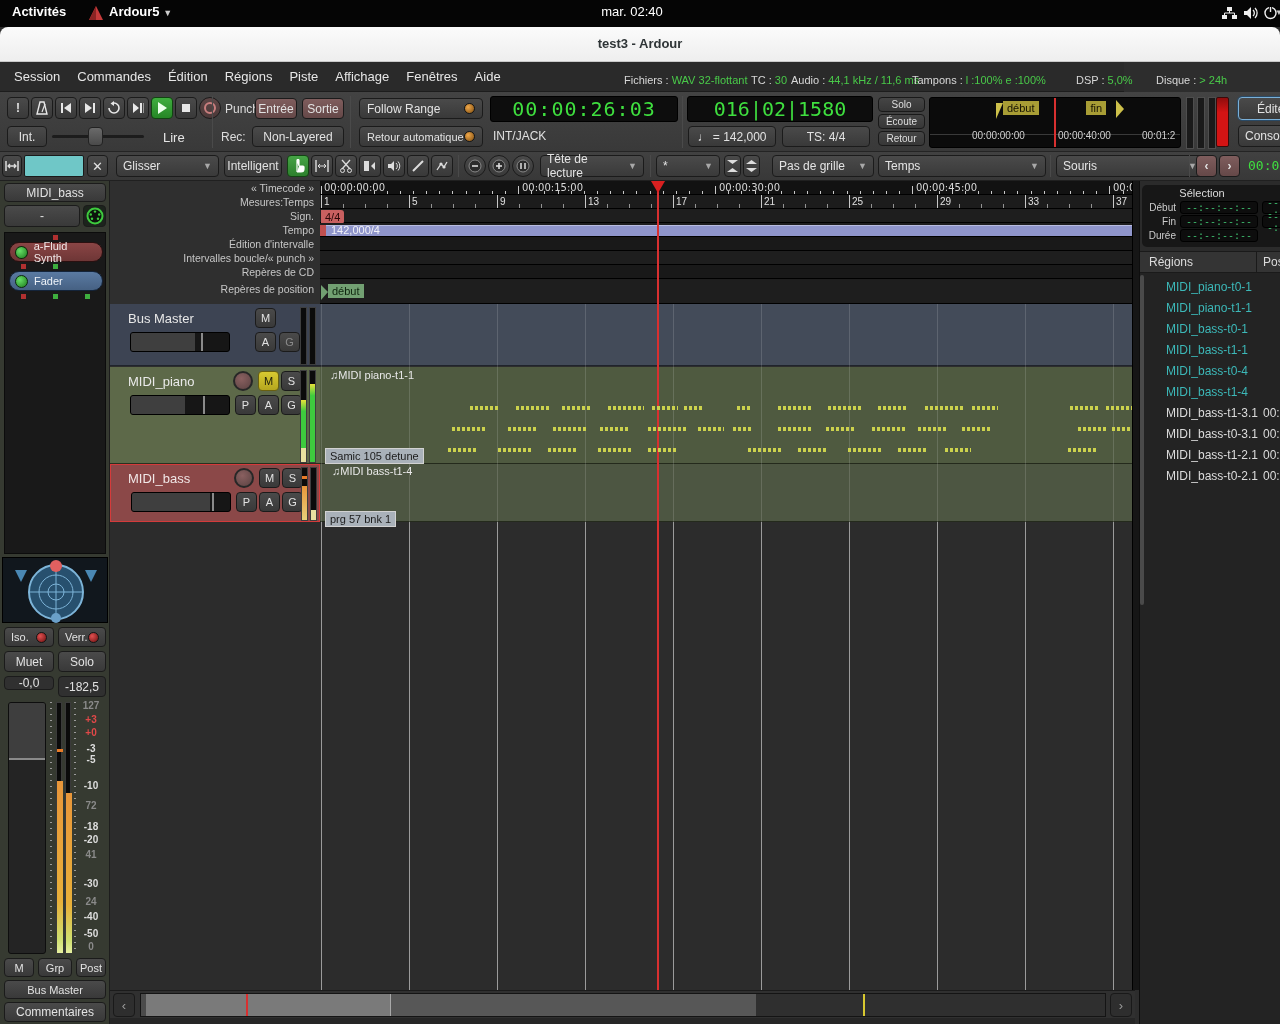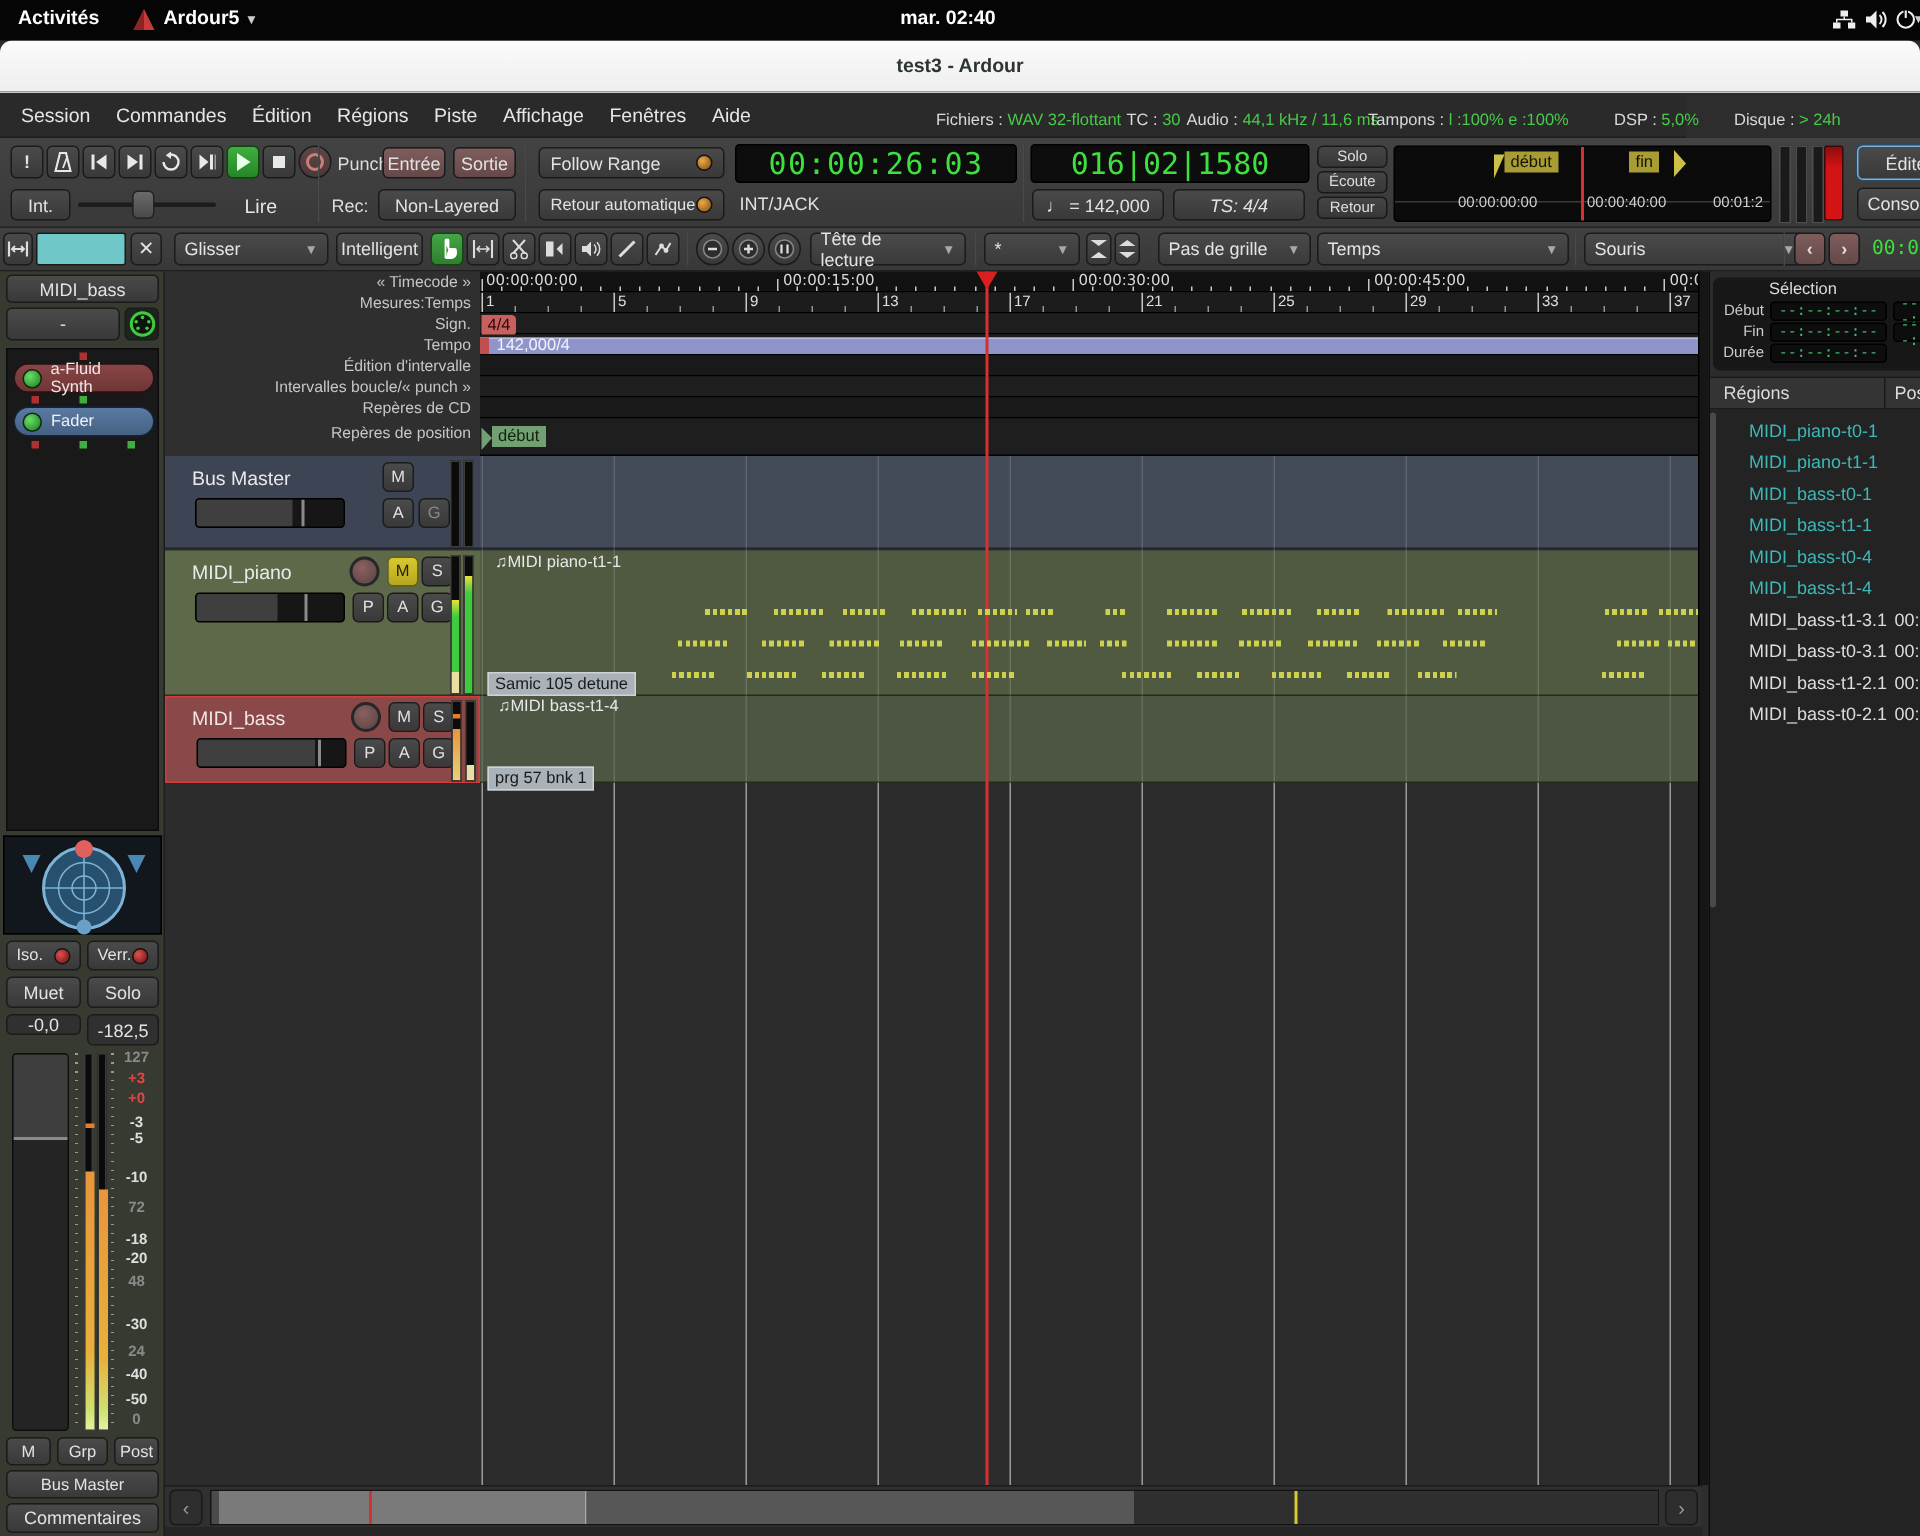--- a/index.html
+++ b/index.html
@@ -58,21 +58,21 @@
 
 <div class="screen">
 
   <div class="abs" style="left:0;top:0;width:1280px;height:27px;background:#050505;">
     <div class="abs" style="left:12px;top:4px;font-size:13px;font-weight:bold;color:#fff;">Activités</div>
     <svg class="abs" style="left:88px;top:5px;" width="16" height="16">
       <polygon points="8,1 15,15 1,15" fill="#c63b3b"></polygon>
         <polygon points="8,1 8,15 1,15" fill="#8c2424"></polygon>
     </svg>
     <div class="abs" style="left:109px;top:4px;font-size:13px;font-weight:bold;color:#fff;"><span>Ardour5</span> <span style="font-size:9px;color:#ccc;">▼</span></div>
-    <div class="abs" style="left:0;right:16px;top:4px;text-align:center;font-size:13px;font-weight:bold;color:#fff;">mar. 02:40</div>
+    <div class="abs" style="left:0;right:16px;top:4px;text-align:center;font-size:13px;font-weight:normal;color:#fff;">mar. 02:40</div>
     <svg class="abs" style="left:1222px;top:6px;" width="15" height="14">
       <rect x="5" y="1" width="5" height="4" fill="#eee"></rect>
         <rect x="0" y="9" width="5" height="4" fill="#eee"></rect>
         <rect x="10" y="9" width="5" height="4" fill="#eee"></rect>
       <path d="M7.5 5 v2 M2.5 9 V7 H12.5 V9" stroke="#eee" fill="none"></path>
     </svg>
     <svg class="abs" style="left:1243px;top:5px;" width="16" height="16">
       <polygon points="1,6 4,6 8,2 8,14 4,10 1,10" fill="#eee"></polygon>
       <path d="M10 5 a4 4 0 0 1 0 6 M12 3 a7 7 0 0 1 0 10" stroke="#eee" fill="none" stroke-width="1.3"></path>
     </svg>
@@ -180,21 +180,21 @@
       <span style="font-size:11px;">Retour automatique</span>
         <span class="led"></span>
     </div>
 
     <div class="abs clockbox" style="left:490px;top:4px;width:188px;height:26px;font-size:20px;letter-spacing:1px;">00:00:26:03</div>
     <div class="abs" style="left:493px;top:37px;font-size:12px;color:#e0e0e0;">INT/JACK</div>
     <div class="abs sep" style="left:682px;top:4px;height:52px;"></div>
 
     <div class="abs clockbox" style="left:687px;top:4px;width:186px;height:26px;font-size:20px;">016|02|1580</div>
     <div class="abs btn" style="left:688px;top:34px;width:88px;height:21px;">♩ = 142,000</div>
-    <div class="abs btn" style="left:782px;top:34px;width:88px;height:21px;font-style:italic;">TS: 4/4</div>
+    <div class="abs btn" style="left:782px;top:34px;width:88px;height:21px;">TS: 4/4</div>
 
     <div class="abs hbtn" style="left:878px;top:5px;width:47px;height:15px;font-size:10px;">Solo</div>
     <div class="abs hbtn" style="left:878px;top:22px;width:47px;height:15px;font-size:10px;">Écoute</div>
     <div class="abs hbtn" style="left:878px;top:39px;width:47px;height:15px;font-size:10px;">Retour</div>
 
     <div class="abs" style="left:929px;top:5px;width:252px;height:51px;background:#0b0b0b;border:1px solid #000;border-radius:3px;overflow:hidden;">
       <div class="abs" style="left:0;right:0;top:36px;height:1px;background:#3a3a3a;"></div>
       <div class="abs" style="left:66px;top:3px;">
         <div style="width:0;height:0;border-left:7px solid #cdc04a;border-bottom:16px solid transparent;position:absolute;left:0;top:2px;"></div>
         <div class="flag" style="left:7px;top:0;background:#a89d35;color:#171302;">début</div>
@@ -412,21 +412,21 @@
     <div id="meter-scale" class="abs" style="left:0;top:0;width:110px;height:843px;pointer-events:none;">
         <div class="scale-num sc-g" style="left:76px;top:519px;">127</div>
         <div class="scale-num sc-r" style="left:76px;top:533px;">+3</div>
         <div class="scale-num sc-r" style="left:76px;top:546px;">+0</div>
         <div class="scale-num sc-w" style="left:76px;top:562px;">-3</div>
         <div class="scale-num sc-w" style="left:76px;top:573px;">-5</div>
         <div class="scale-num sc-w" style="left:76px;top:599px;">-10</div>
         <div class="scale-num sc-g" style="left:76px;top:619px;">72</div>
         <div class="scale-num sc-w" style="left:76px;top:640px;">-18</div>
         <div class="scale-num sc-w" style="left:76px;top:653px;">-20</div>
-        <div class="scale-num sc-g" style="left:76px;top:668px;">48</div>
+        <div class="scale-num sc-g" style="left:76px;top:668px;">41</div>
         <div class="scale-num sc-w" style="left:76px;top:697px;">-30</div>
         <div class="scale-num sc-g" style="left:76px;top:715px;">24</div>
         <div class="scale-num sc-w" style="left:76px;top:730px;">-40</div>
         <div class="scale-num sc-w" style="left:76px;top:747px;">-50</div>
         <div class="scale-num sc-g" style="left:76px;top:760px;">0</div>
       </div>
 
     <div class="abs btn" style="left:4px;top:777px;width:30px;height:19px;font-size:11px;">M</div>
     <div class="abs btn" style="left:38px;top:777px;width:34px;height:19px;font-size:11px;">Grp</div>
     <div class="abs btn" style="left:76px;top:777px;width:30px;height:19px;font-size:11px;">Post</div>

